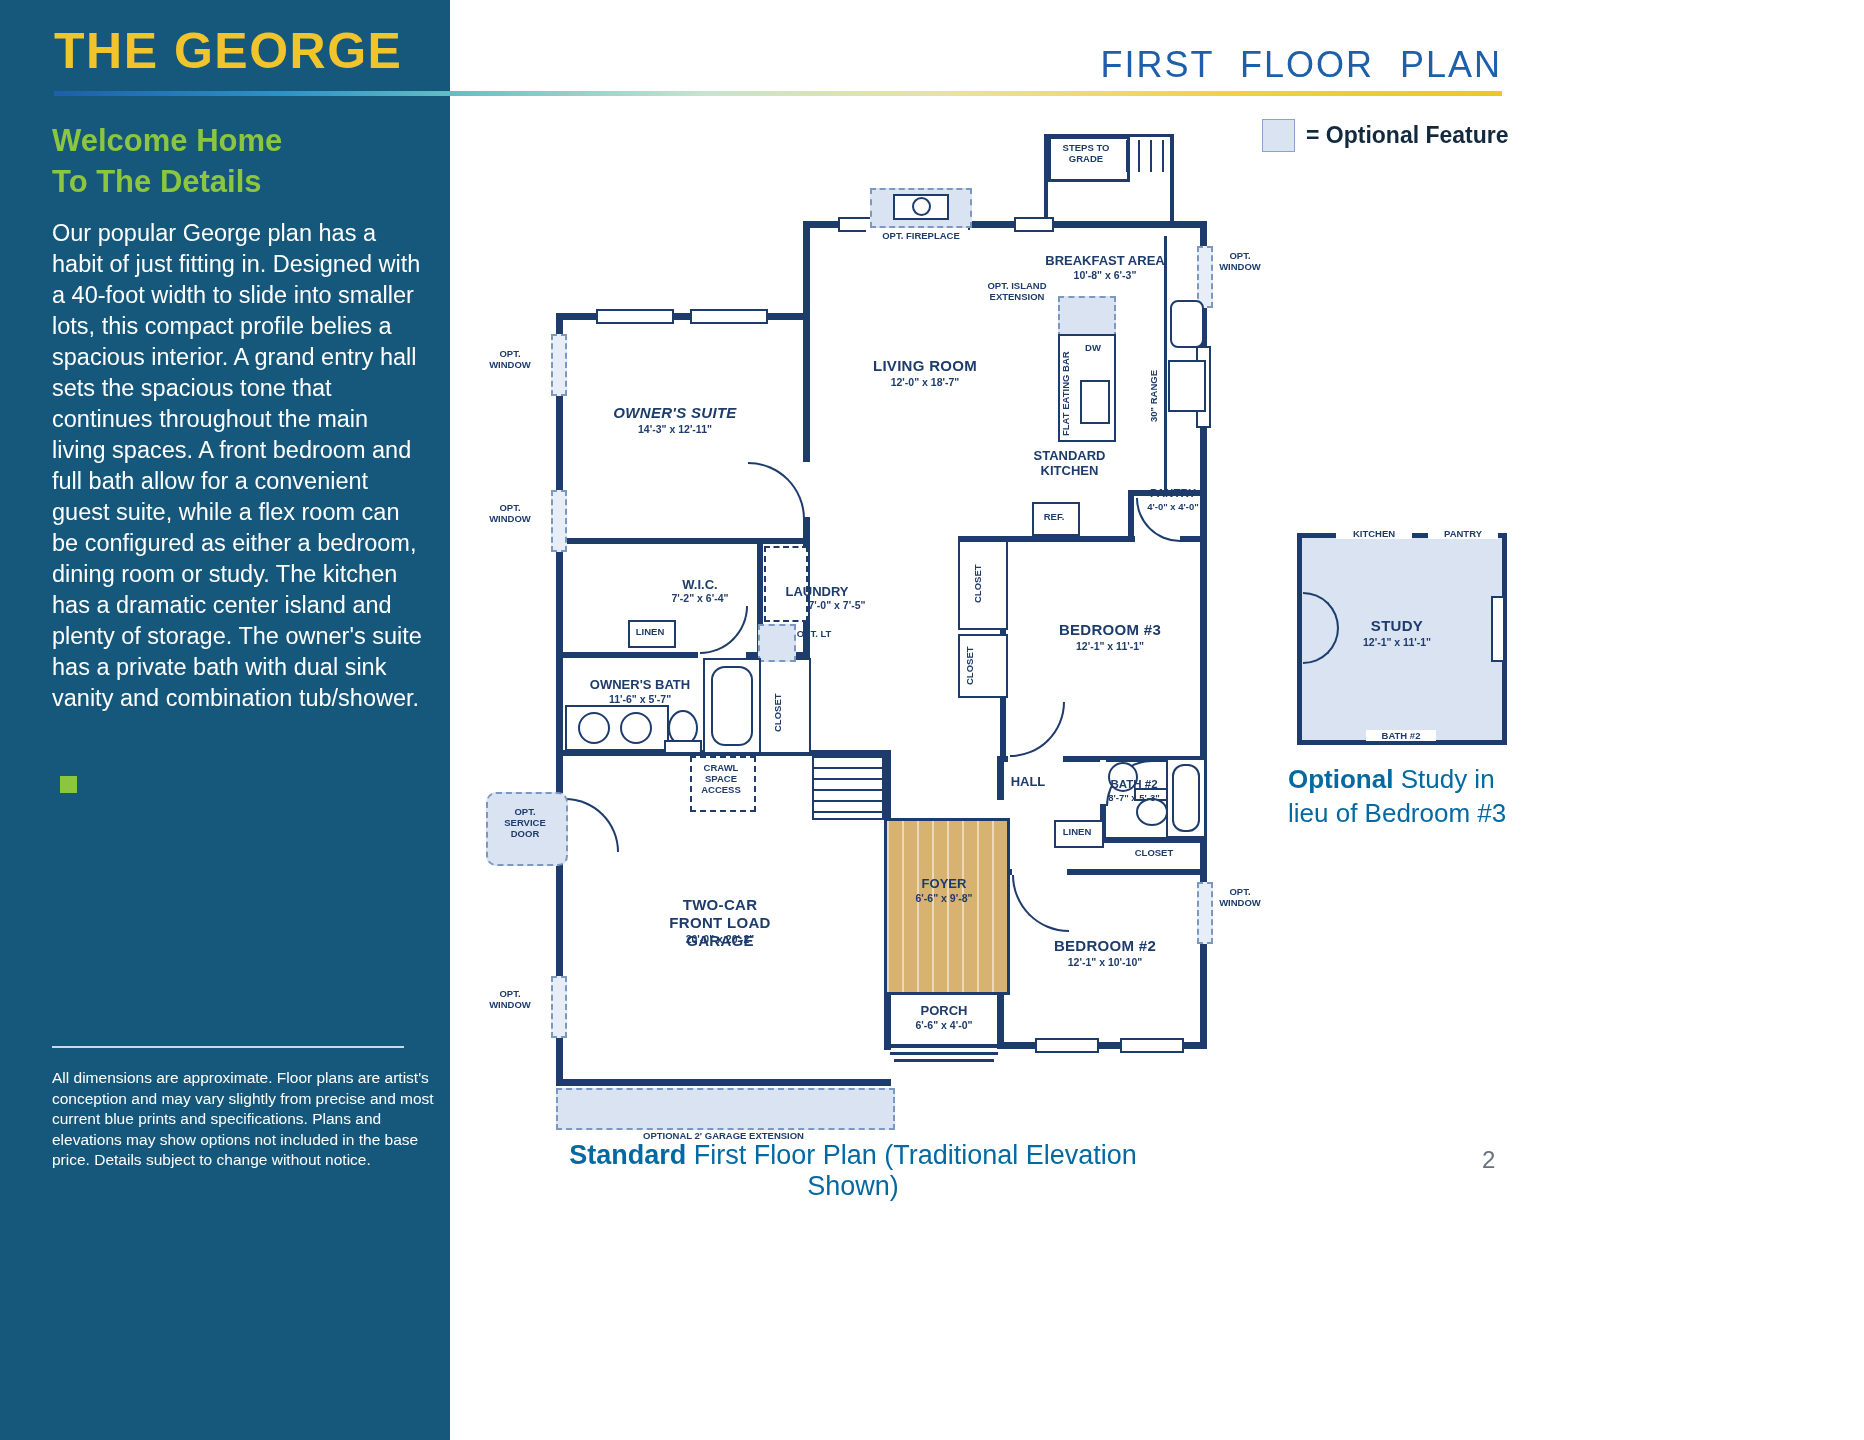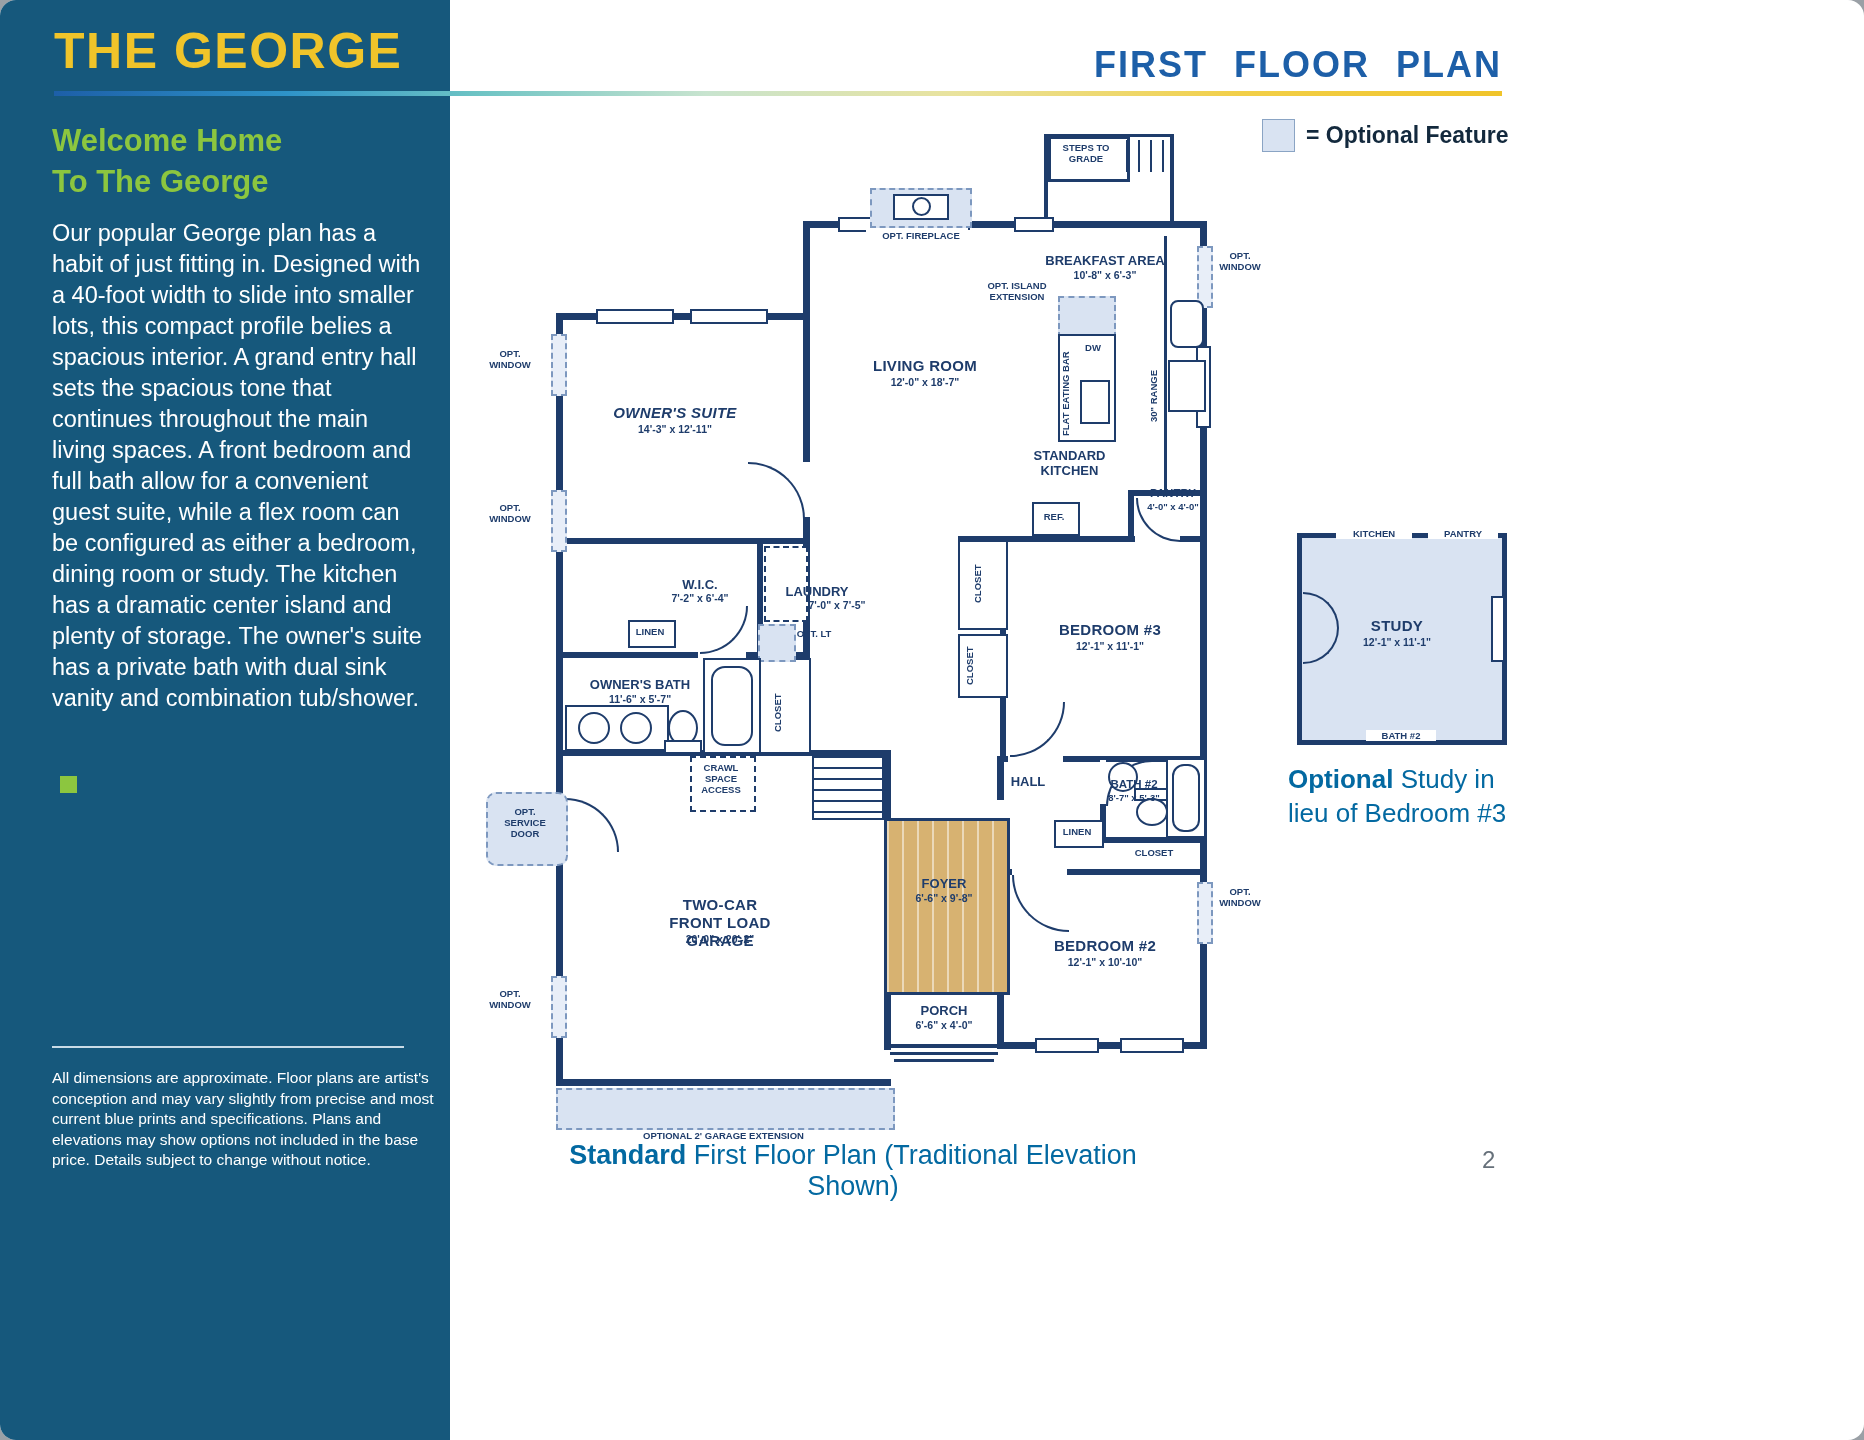--- a/index.html
+++ b/index.html
@@ -1,23 +1,23 @@
 <!DOCTYPE html>
 <html><head>
 <meta charset="utf-8">
 <style>
   html,body{margin:0;padding:0;}
   body{font-family:"Liberation Sans",sans-serif;background:#9aa0a6;}
-  .page{position:relative;width:1864px;height:1440px;background:#ffffff;overflow:hidden;margin:0 auto;border-radius:16px;}
+  .page{position:relative;width:1864px;height:1440px;background:#ffffff;overflow:hidden;margin:0 auto;}
   
   .sidebar{position:absolute;left:0;top:0;width:450px;height:1440px;background:#16587c;}
   .brand-title{position:absolute;left:54px;top:22px;font-size:50px;font-weight:700;color:#f0c42a;letter-spacing:1.5px;}
   .gradient-bar{position:absolute;left:54px;top:91px;width:1448px;height:5px;
     background:linear-gradient(90deg,#1d5fa8 0%,#2e93c8 16%,#6cc3c4 29%,#c8e4cf 45%,#e9e39e 62%,#f2cf48 82%,#f0c42a 100%);}
-  .plan-title{position:absolute;left:1000px;top:44px;width:502px;text-align:right;font-size:36px;font-weight:700;color:#1d5fa8;letter-spacing:2px;word-spacing:14px;}
+  .plan-title{position:absolute;left:1000px;top:44px;width:502px;text-align:right;font-size:36px;font-weight:400;color:#1d5fa8;letter-spacing:2px;word-spacing:14px;}
   .side-heading{position:absolute;left:52px;top:120px;font-size:31px;line-height:41px;font-weight:700;color:#8cc63f;}
   .side-para{position:absolute;left:52px;width:374px;font-size:23.5px;line-height:31px;color:#fff;}
   .end-mark{display:inline-block;width:17px;height:17px;background:#8cc63f;margin-left:8px;}
   .side-divider{position:absolute;left:52px;top:1046px;width:352px;height:2px;background:#c9dbe6;}
   .side-disclaimer{position:absolute;left:52px;top:1068px;width:384px;font-size:15.5px;line-height:20.5px;color:#fff;}
   .legend-swatch{position:absolute;left:1262px;top:119px;width:31px;height:31px;background:#d9e3f2;border:1px solid #8aa4c4;}
   .legend-label{position:absolute;left:1306px;top:122px;font-size:23px;font-weight:700;color:#13293d;}
   
   .wall{position:absolute;background:#1e3c6b;}
   .gap{position:absolute;background:#fff;}
@@ -51,21 +51,21 @@
 
 <div class="page">
 
   <div class="sidebar"></div>
   <div class="brand-title">THE GEORGE</div>
   <div class="gradient-bar"></div>
   <div class="plan-title">FIRST FLOOR PLAN</div>
 
   <div class="side-heading">
     <div>Welcome Home</div>
-    <div>To The George</div>
+    <div>To The Details</div>
   </div>
   <div class="side-para" style="top:218px;">Our popular George plan has a habit of just fitting in. Designed with a 40-foot width to slide into smaller lots, this compact profile belies a spacious interior. A grand entry hall sets the spacious tone that continues throughout the main living spaces. A front bedroom and full bath allow for a convenient guest suite, while a flex room can be configured as either a bedroom, dining room or study. The kitchen has a dramatic center island and plenty of storage. The owner's suite has a private bath with dual sink vanity and combination tub/shower.</div>
   <div class="side-para" style="top:770px;"><span class="end-mark"></span></div>
   <div class="side-divider"></div>
   <div class="side-disclaimer">All dimensions are approximate. Floor plans are artist's conception and may vary slightly from precise and most current blue prints and specifications. Plans and elevations may show options not included in the base price. Details subject to change without notice.</div>
 
   <div class="legend-swatch"></div>
   <div class="legend-label">= Optional Feature</div>
 
   <div class="wall" style="left:803px;top:221px;width:404px;height:7px;"></div>

